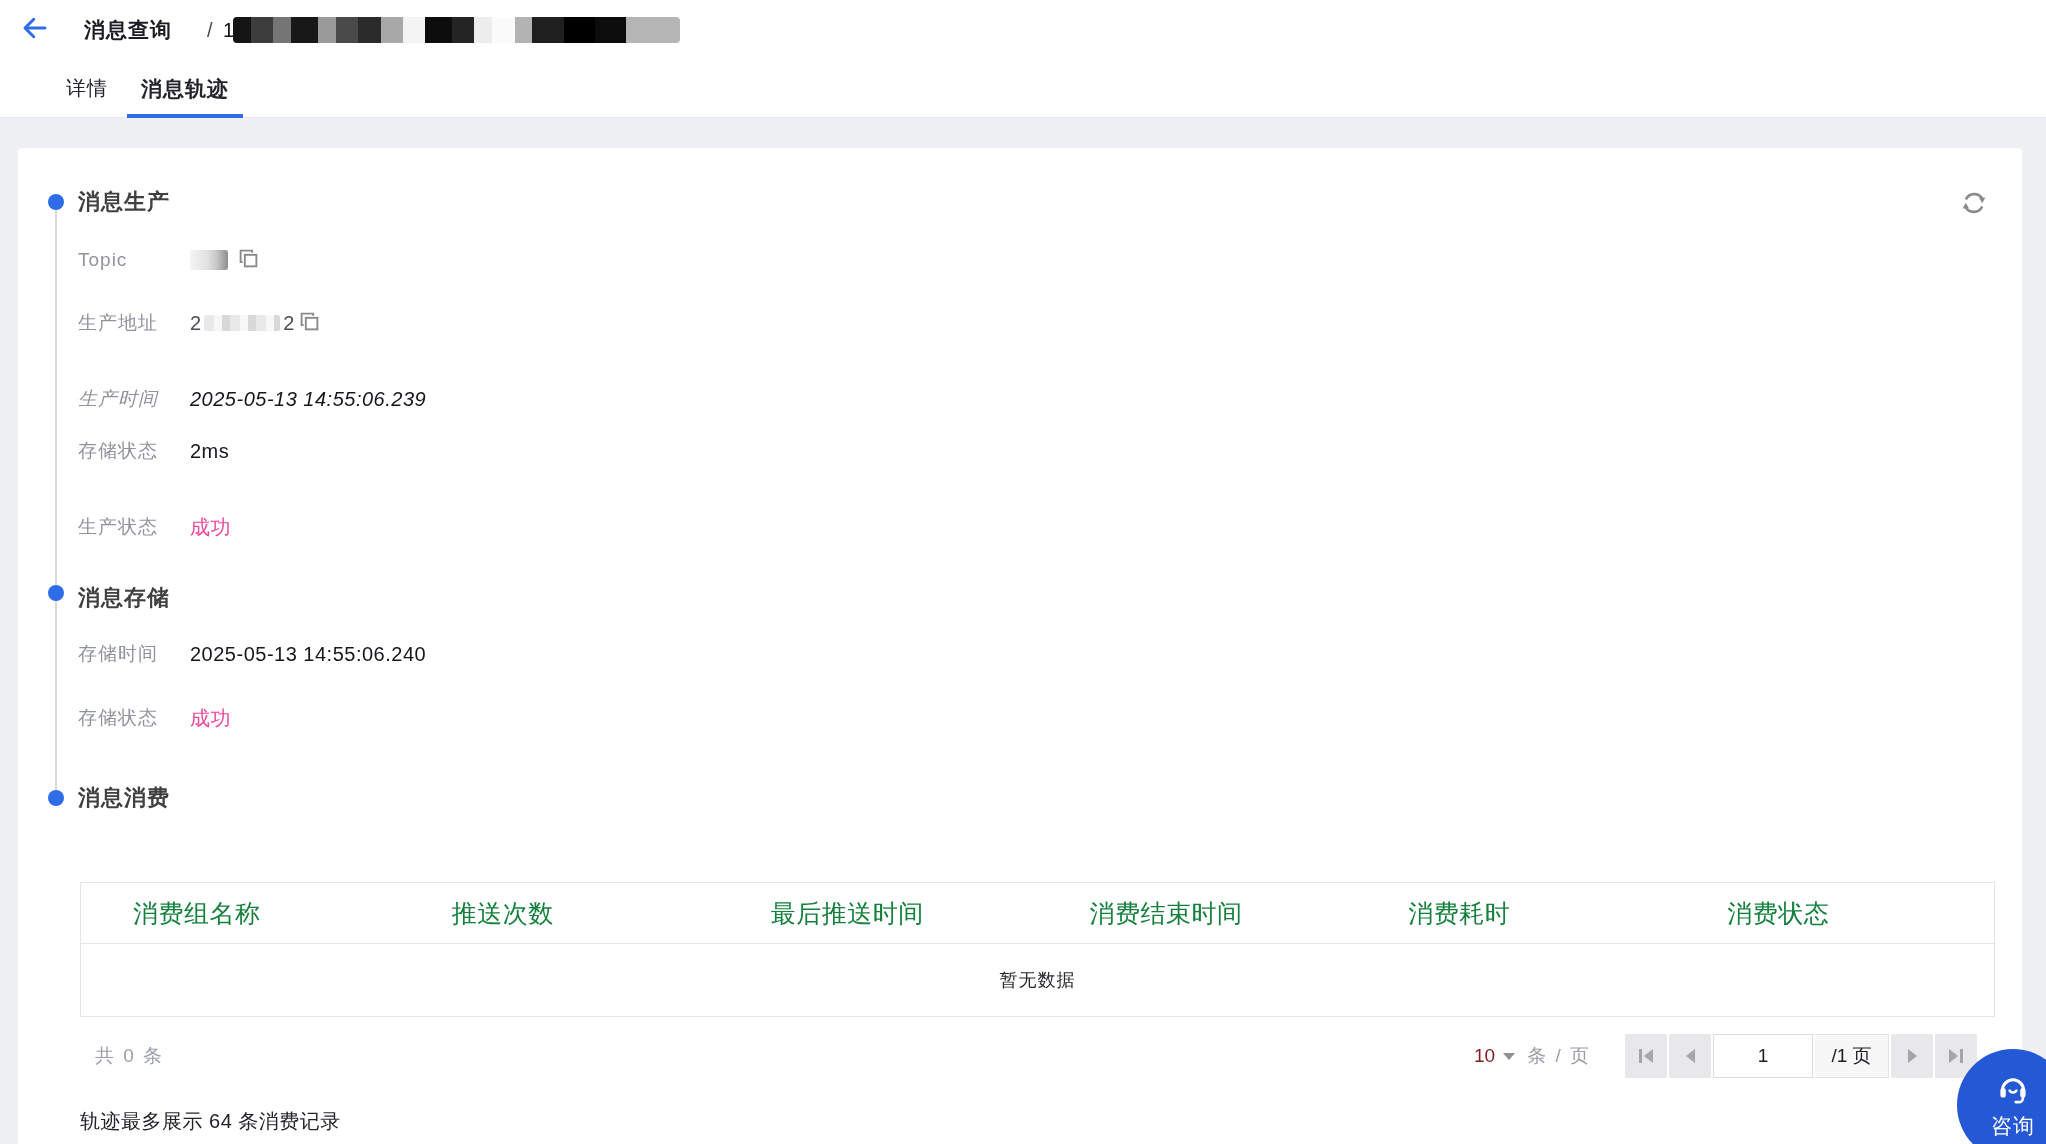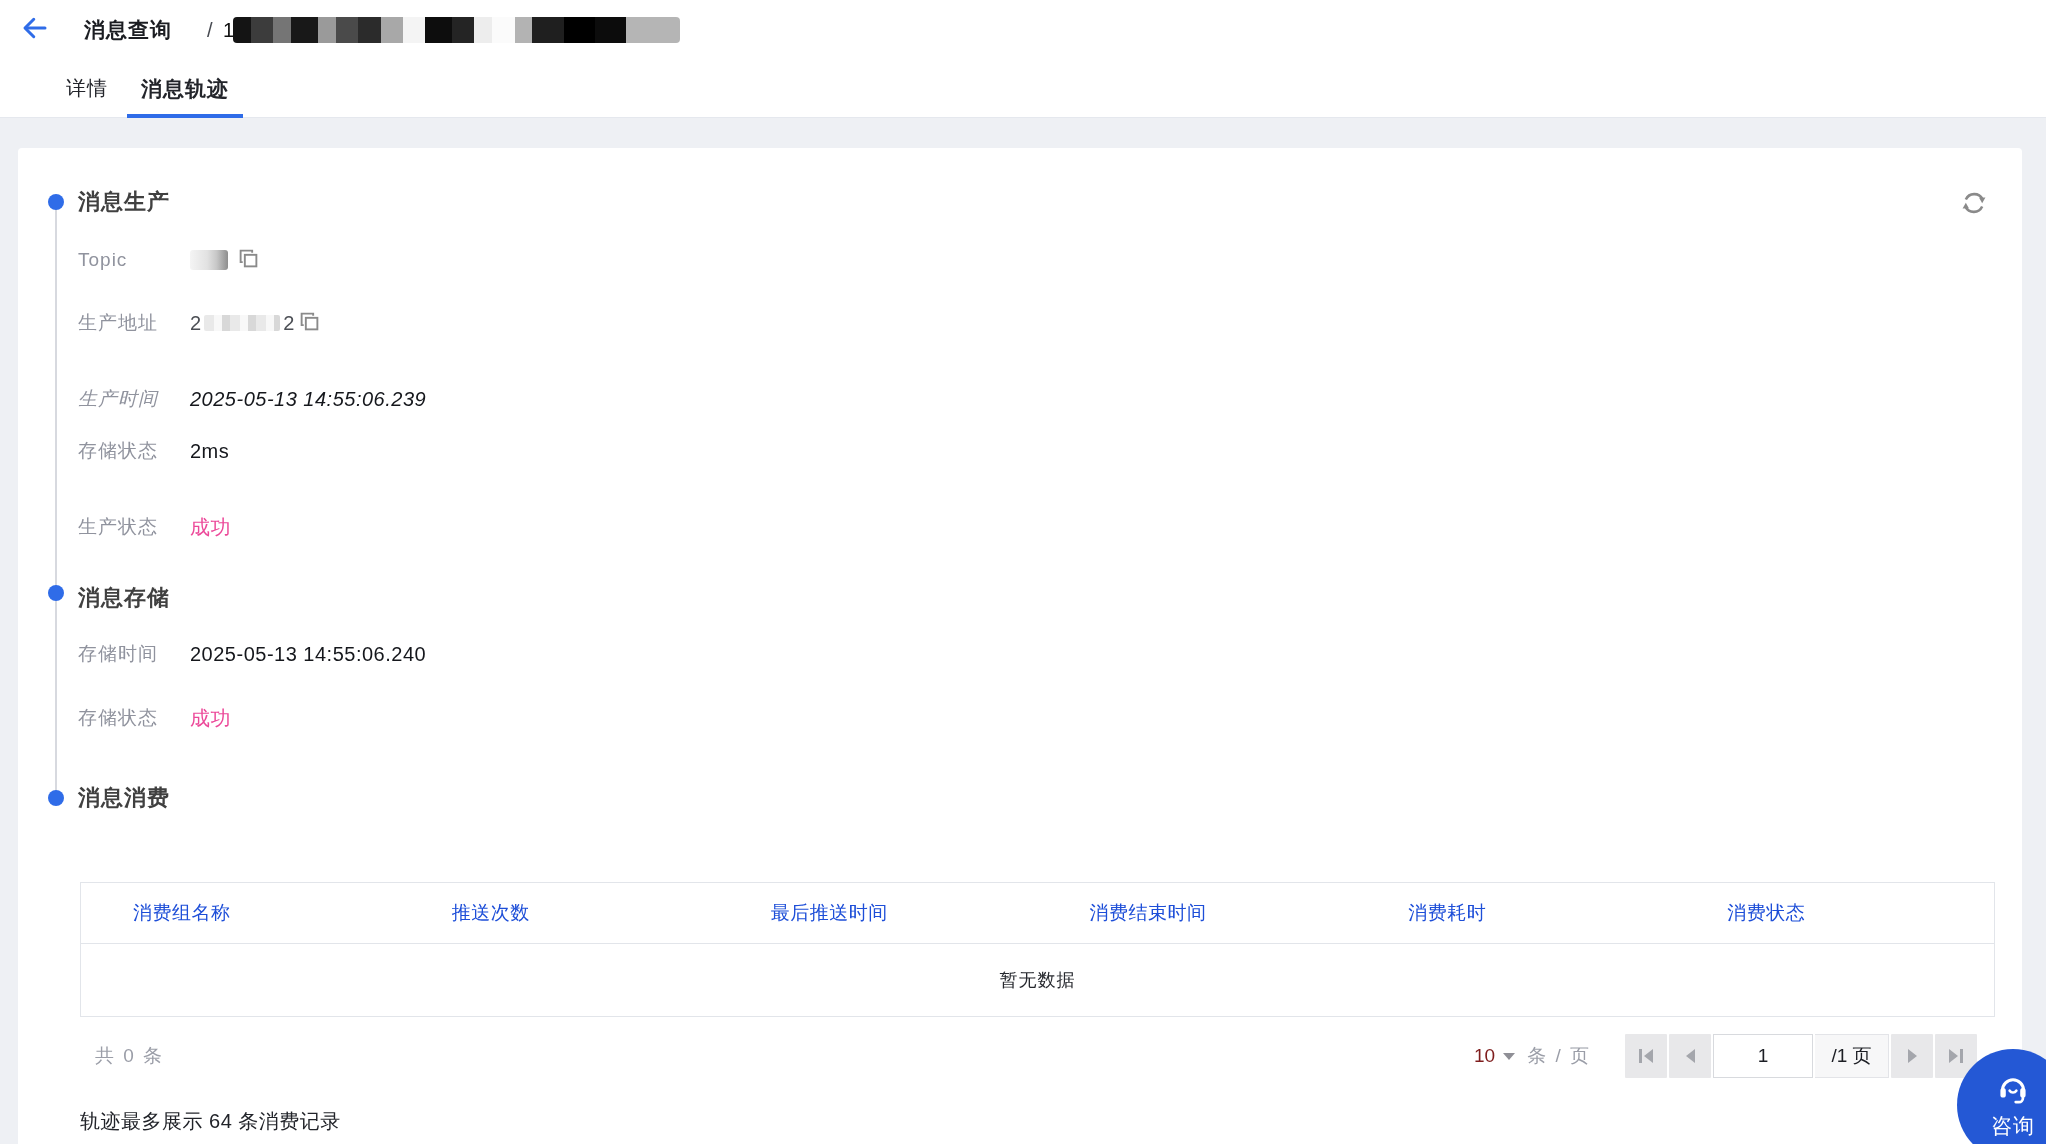--- a/index.html
+++ b/index.html
@@ -45,21 +45,21 @@
     background:linear-gradient(90deg,#f4f4f4 0%,#e2e2e2 45%,#c7c7c7 70%,#8e8e8e 100%);}
   .addr-smudge{display:inline-block;width:76px;height:16px;margin:0 3px;border-radius:2px;
     background:repeating-linear-gradient(90deg,#e9e9e9 0 10px,#f8f8f8 10px 18px,#d8d8d8 18px 26px);}
   .addr-char{font-size:20px;color:#4c4f55;}
   .copy-btn{width:22px;height:22px;margin-left:4px;cursor:pointer;display:flex;align-items:center;justify-content:center;}
   
   .help-link{position:absolute;top:687px;right:32px;height:26px;display:flex;align-items:center;gap:6px;cursor:pointer;
     font-size:20px;color:#2f6ce8;}
   .ctable{position:absolute;left:62px;top:734px;width:1913px;border:1px solid #e2e5ea;background:#fff;}
   .thead{display:flex;height:60px;border-bottom:1px solid #e2e5ea;align-items:center;}
-  .th{flex:1;padding-left:52px;font-size:19px;color:#1d4ed8;letter-spacing:0.5px;}
+  .th{flex:1;padding-left:52px;font-size:25px;color:#15803d;letter-spacing:0.5px;}
   .tempty{height:72px;display:flex;align-items:center;justify-content:center;font-size:18px;color:#26282e;letter-spacing:1px;}
   
   .pager-total{position:absolute;left:77px;top:886px;height:44px;display:flex;align-items:center;
     font-size:19px;color:#9b9ea8;letter-spacing:2px;}
   .pager{position:absolute;right:45px;top:886px;height:44px;display:flex;align-items:center;}
   .psize{display:flex;align-items:center;cursor:pointer;}
   .psize-num{font-size:19px;color:#7f1d1d;}
   .caret-down{width:0;height:0;border-left:6px solid transparent;border-right:6px solid transparent;border-top:7px solid #8f8f96;margin-left:8px;}
   .psize-unit{font-size:19px;color:#9b9ea8;margin-left:12px;letter-spacing:2px;}
   .pbtns{display:flex;align-items:center;gap:2px;margin-left:34px;}

